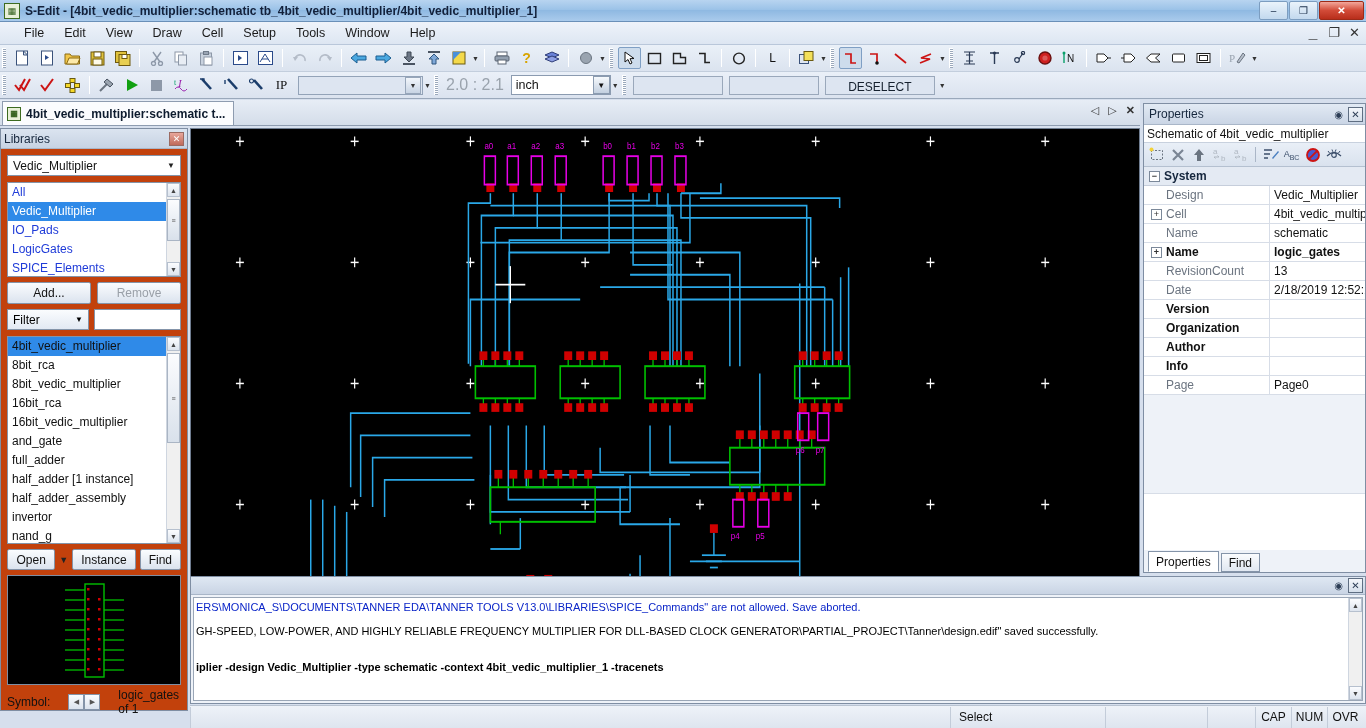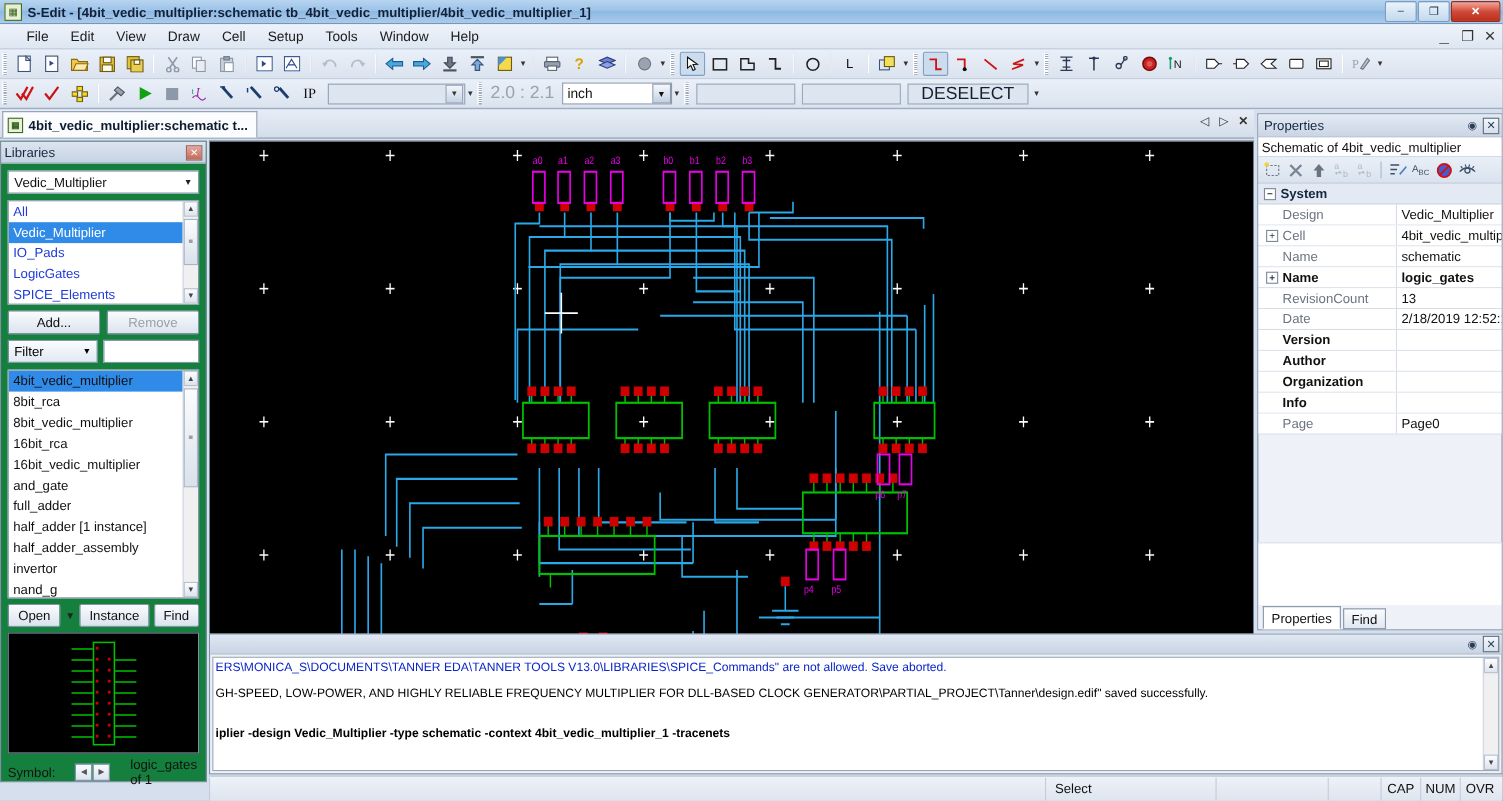--- a/index.html
+++ b/index.html
@@ -97,22 +97,22 @@
   }
   .unit-combo .arrow {
     margin-left: auto; width: 17px; height: 18px;
     background: linear-gradient(to bottom,#f6f9fc,#c3d0e0);
     border: 1px solid #8b9bb0; display:flex;align-items:center;justify-content:center;
     font-size: 8px;
   }
   .txtbox {
     height: 19px; background: #dde5f1; border: 1px solid #9aa8bb;
     margin: 0 3px; flex: 0 0 auto;
-    display: flex; align-items: flex-start; justify-content: center;
-    font-size: 16px; color: #15202e;
+    display: flex; align-items: flex-end; justify-content: center;
+    font-size: 12px; color: #15202e;
   }
 
   
   .tabstrip {
     position: absolute; left: 0; top: 100px; width: 1140px; height: 26px;
     background: linear-gradient(to bottom,#e7edf6,#d4dde9);
     border-bottom: 1px solid #8e9cb0;
   }
   .doc-tab {
     position: absolute; left: 2px; top: 1px; height: 24px;
@@ -124,21 +124,21 @@
   .doc-tab .ico {
     width: 14px; height: 14px; background: #e8f0d8; border: 1px solid #3d6b20;
     font-size: 8px; color: #2f5d18; display:flex;align-items:center;justify-content:center;
   }
   .tab-nav { position: absolute; right: 5px; top: 4px; display: flex; gap: 9px;
              font-size: 11px; color: #333; }
 
   
   .libpanel {
     position: absolute; left: 0; top: 128px; width: 188px; height: 583px;
-    background: #15803d; border: 1px solid #7f8ea3;
+    background: #c2410c; border: 1px solid #7f8ea3;
   }
   .panel-cap {
     height: 20px; background: linear-gradient(to bottom,#dbe4f0,#c7d3e3);
     display: flex; align-items: center; padding: 0 3px;
     font-size: 12px; color: #16273d; border-bottom: 1px solid #a9b6c8;
   }
   .panel-cap .cap-x {
     margin-left: auto; width: 15px; height: 14px; border: 1px solid #9b6a62;
     background: linear-gradient(to bottom,#e8a79c,#c06a5a);
     color: #fff; font-size: 9px; display:flex;align-items:center;justify-content:center;
@@ -1354,28 +1354,28 @@
     <div class="prow bold">
       <div class="pkey">
           <span class="expander" style="visibility:hidden;"></span>
           <span>Version</span>
         </div>
       <div class="pval"></div>
     </div>
     <div class="prow bold">
       <div class="pkey">
           <span class="expander" style="visibility:hidden;"></span>
-          <span>Author</span>
+          <span>Organization</span>
         </div>
       <div class="pval"></div>
     </div>
     <div class="prow bold">
       <div class="pkey">
           <span class="expander" style="visibility:hidden;"></span>
-          <span>Organization</span>
+          <span>Author</span>
         </div>
       <div class="pval"></div>
     </div>
     <div class="prow bold">
       <div class="pkey">
           <span class="expander" style="visibility:hidden;"></span>
           <span>Info</span>
         </div>
       <div class="pval"></div>
     </div>

